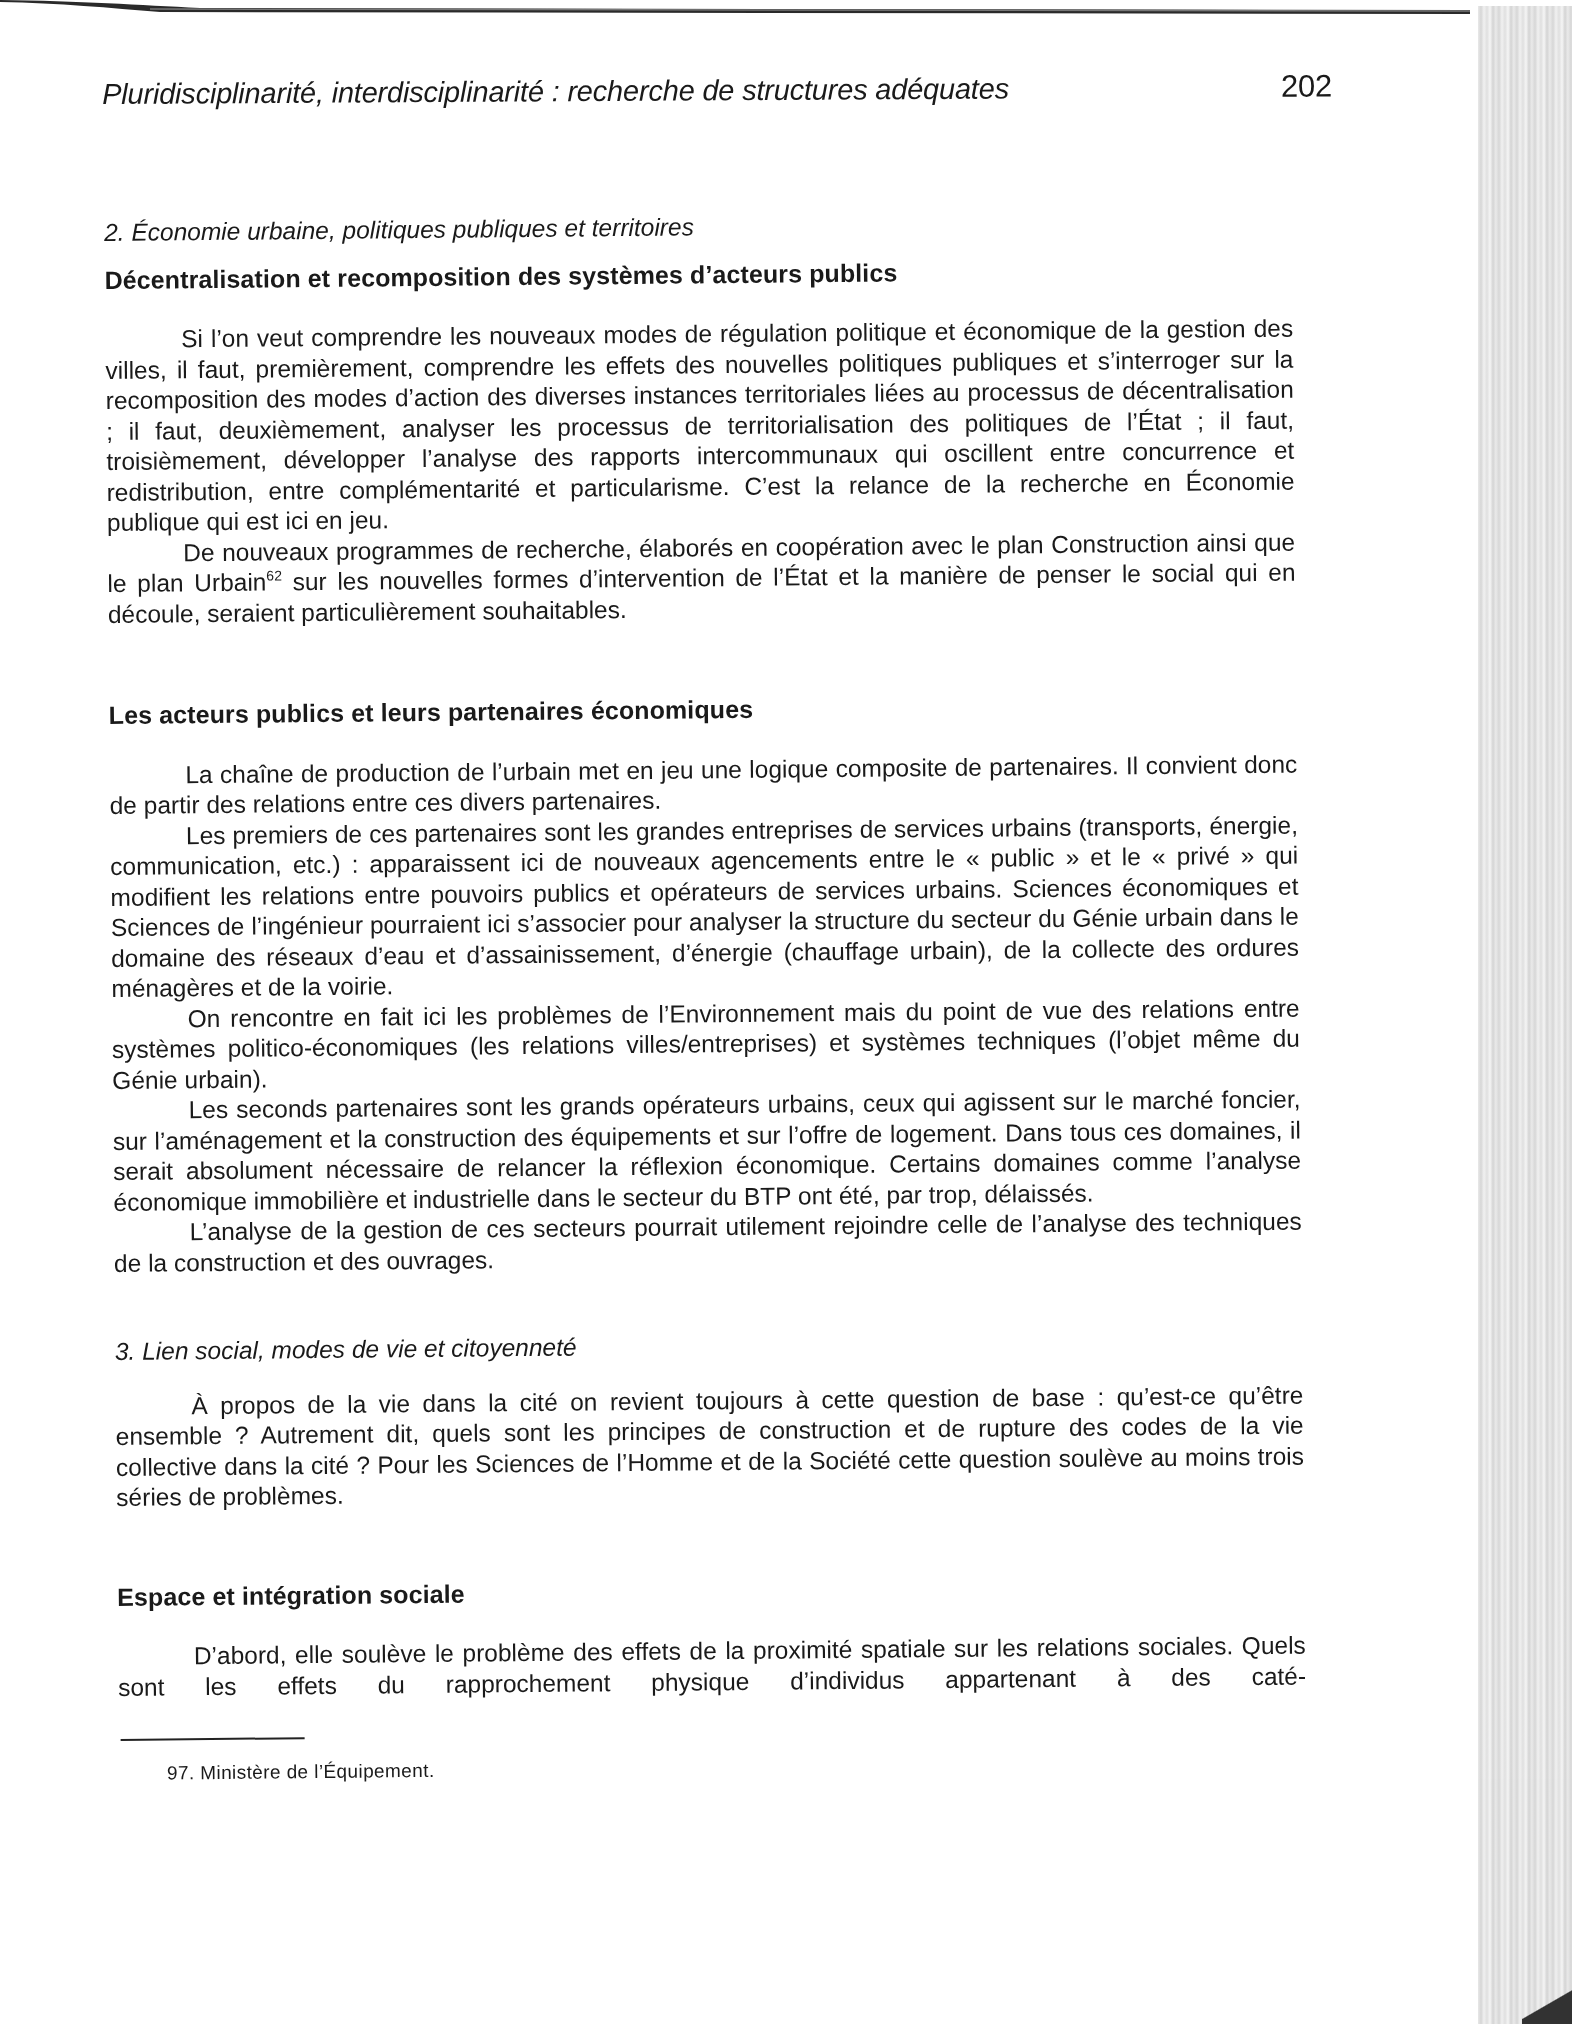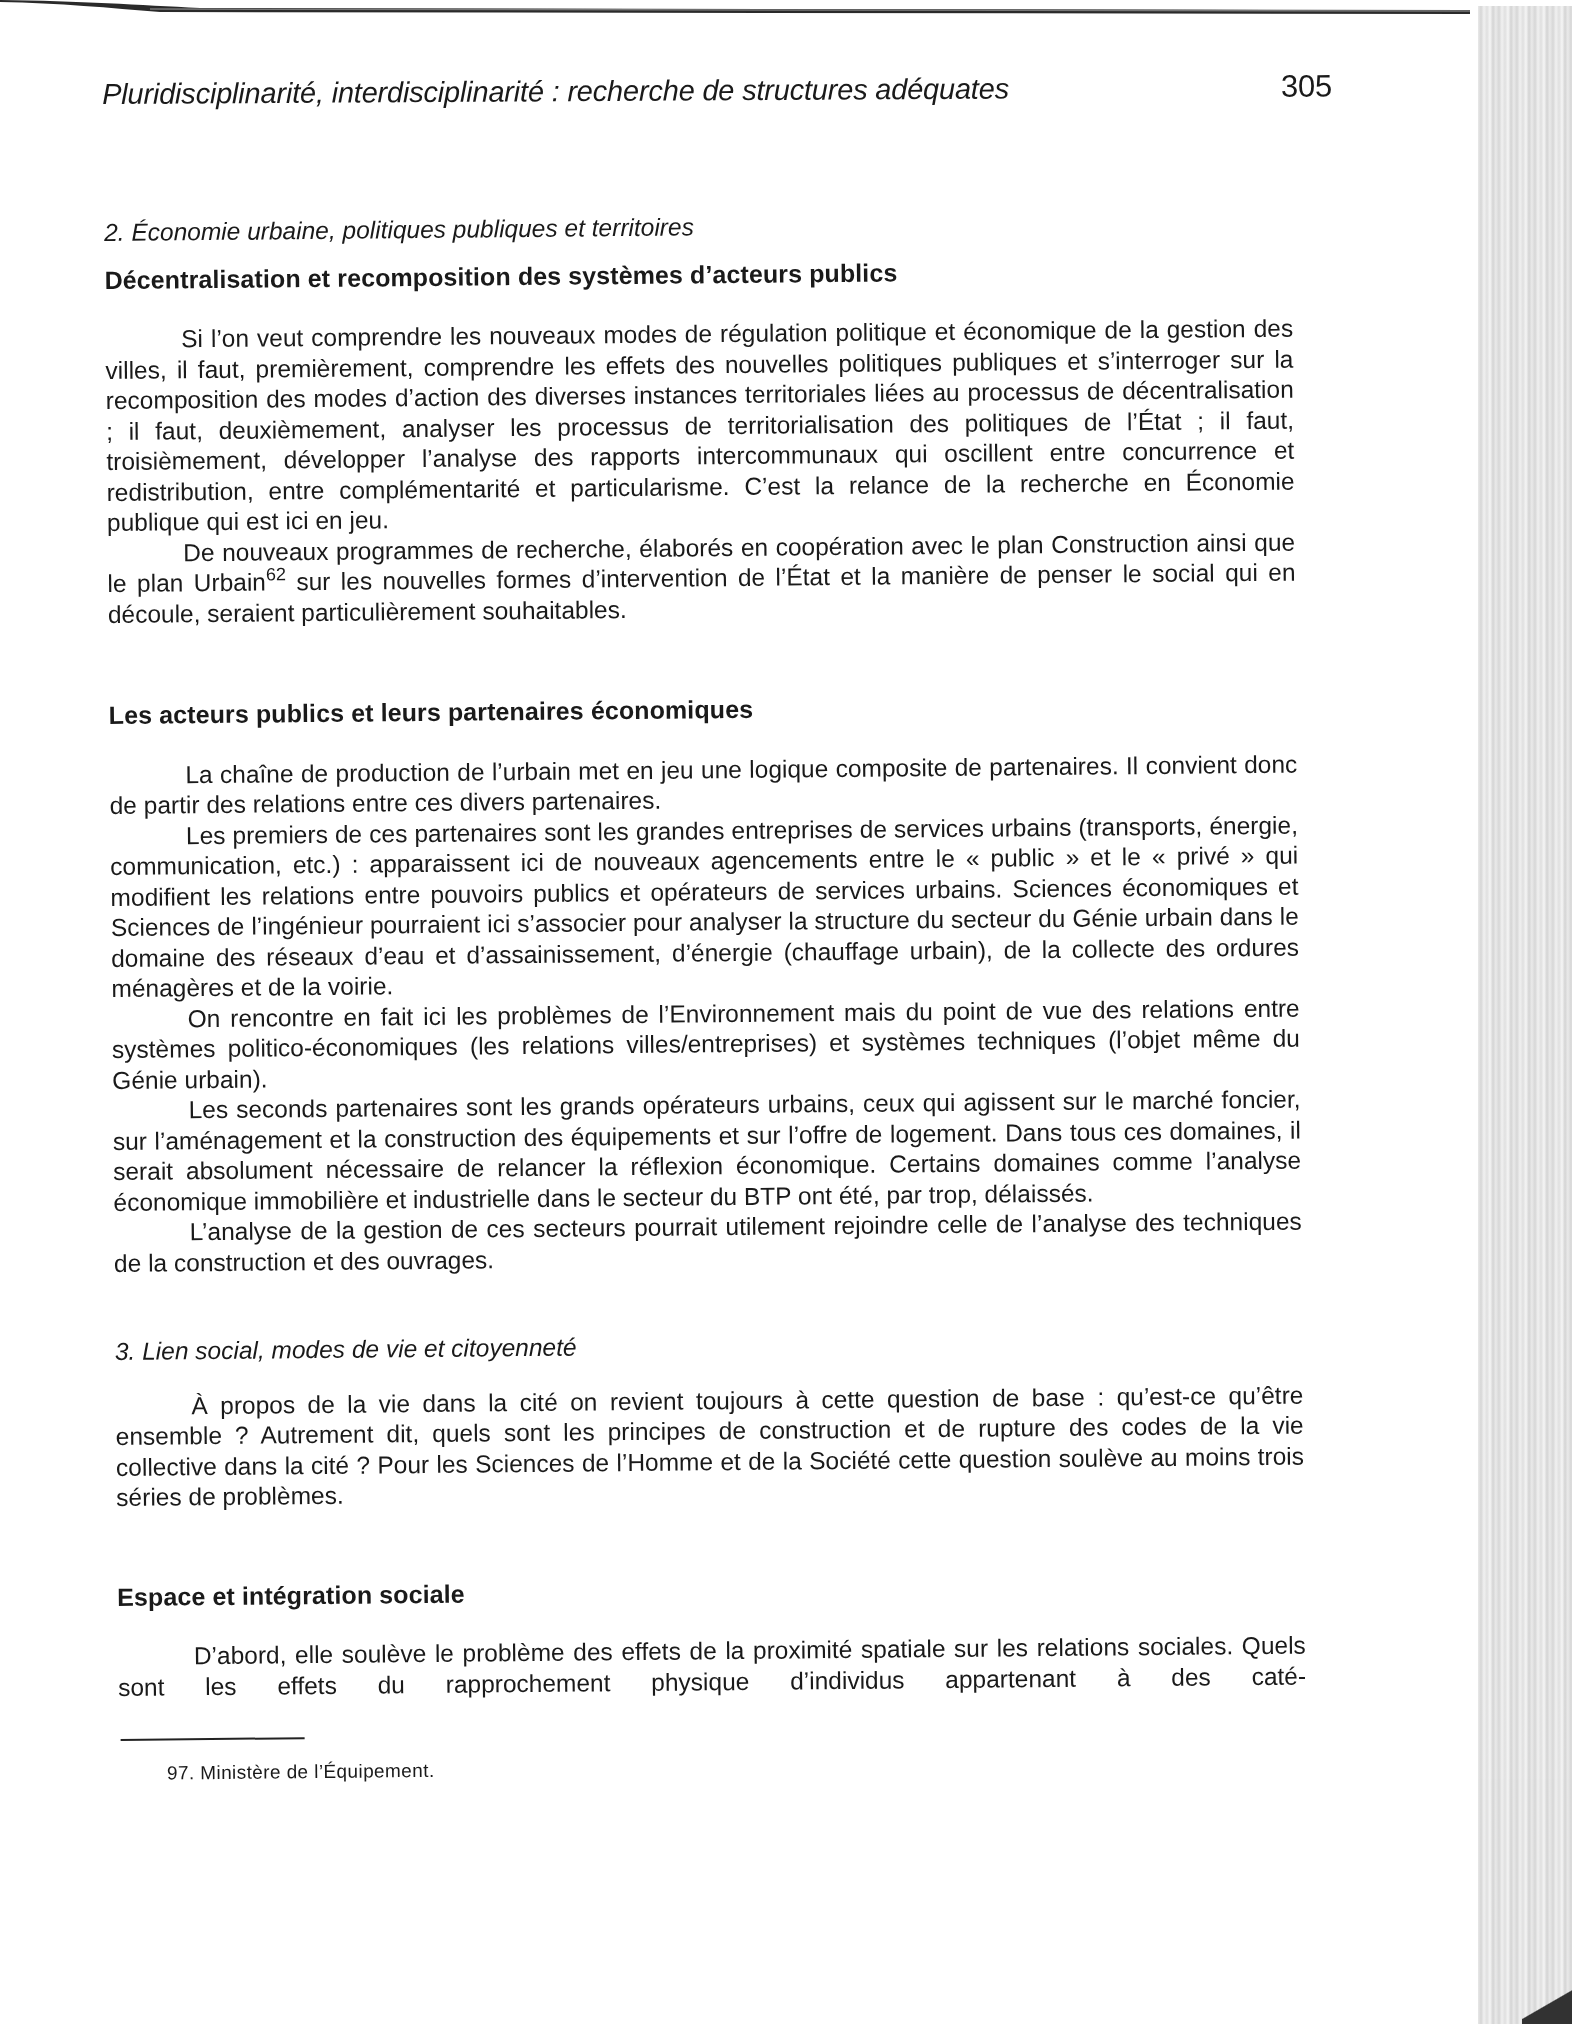--- a/index.html
+++ b/index.html
@@ -86,21 +86,21 @@
       letter-spacing: 0.1px;
     }
     p {
       margin: 0;
       text-align: justify;
       text-indent: 76px;
     }
     .gap-1 { height: 70px; }
     .gap-2 { height: 58px; }
     .gap-3 { height: 68px; }
-    sup { font-size: 18px; vertical-align: 10px; line-height: 0; }
+    sup { font-size: 14px; vertical-align: 10px; line-height: 0; }
     .footnote-rule {
       width: 184px;
       height: 0;
       border-top: 2px solid #222;
       margin: 36px 0 18px 2px;
     }
     .footnote {
       font-size: 19px;
       text-indent: 0;
       padding-left: 48px;
@@ -114,21 +114,21 @@
   <path d="M0,2 C60,3 110,8 160,12 L1470,14 L1470,10 L200,8 C140,5 80,1 0,0 Z" fill="#2a2a2a"></path>
   <path d="M150,9 L1470,11" stroke="#777" stroke-width="1.5"></path>
 </svg>
 
 <div class="page-stack"></div>
 
 <div class="page">
 
   <div class="running-head">
     <span class="title">Pluridisciplinarité, interdisciplinarité : recherche de structures adéquates</span>
-    <span class="folio">305</span>
+    <span class="folio">202</span>
   </div>
 
   <div class="content">
 
     <div class="section-title">2. Économie urbaine, politiques publiques et territoires</div>
     <div class="subhead">Décentralisation et recomposition des systèmes d’acteurs publics</div>
 
     <p>Si l’on veut comprendre les nouveaux modes de régulation politique et économique de la gestion des villes, il faut, premièrement, comprendre les effets des nouvelles politiques publiques et s’interroger sur la recomposition des modes d’action des diverses instances territoriales liées au processus de décentralisation ; il faut, deuxièmement, analyser les processus de territorialisation des politiques de l’État ; il faut, troisièmement, développer l’analyse des rapports intercommunaux qui oscillent entre concurrence et redistribution, entre complémentarité et particularisme. C’est la relance de la recherche en Économie publique qui est ici en jeu.</p>
     <p><span>De nouveaux programmes de recherche, élaborés en coopération avec le plan Construction ainsi que le plan Urbain</span><sup>62</sup><span> sur les nouvelles formes d’intervention de l’État et la manière de penser le social qui en découle, seraient particulièrement souhaitables.</span></p>
 

